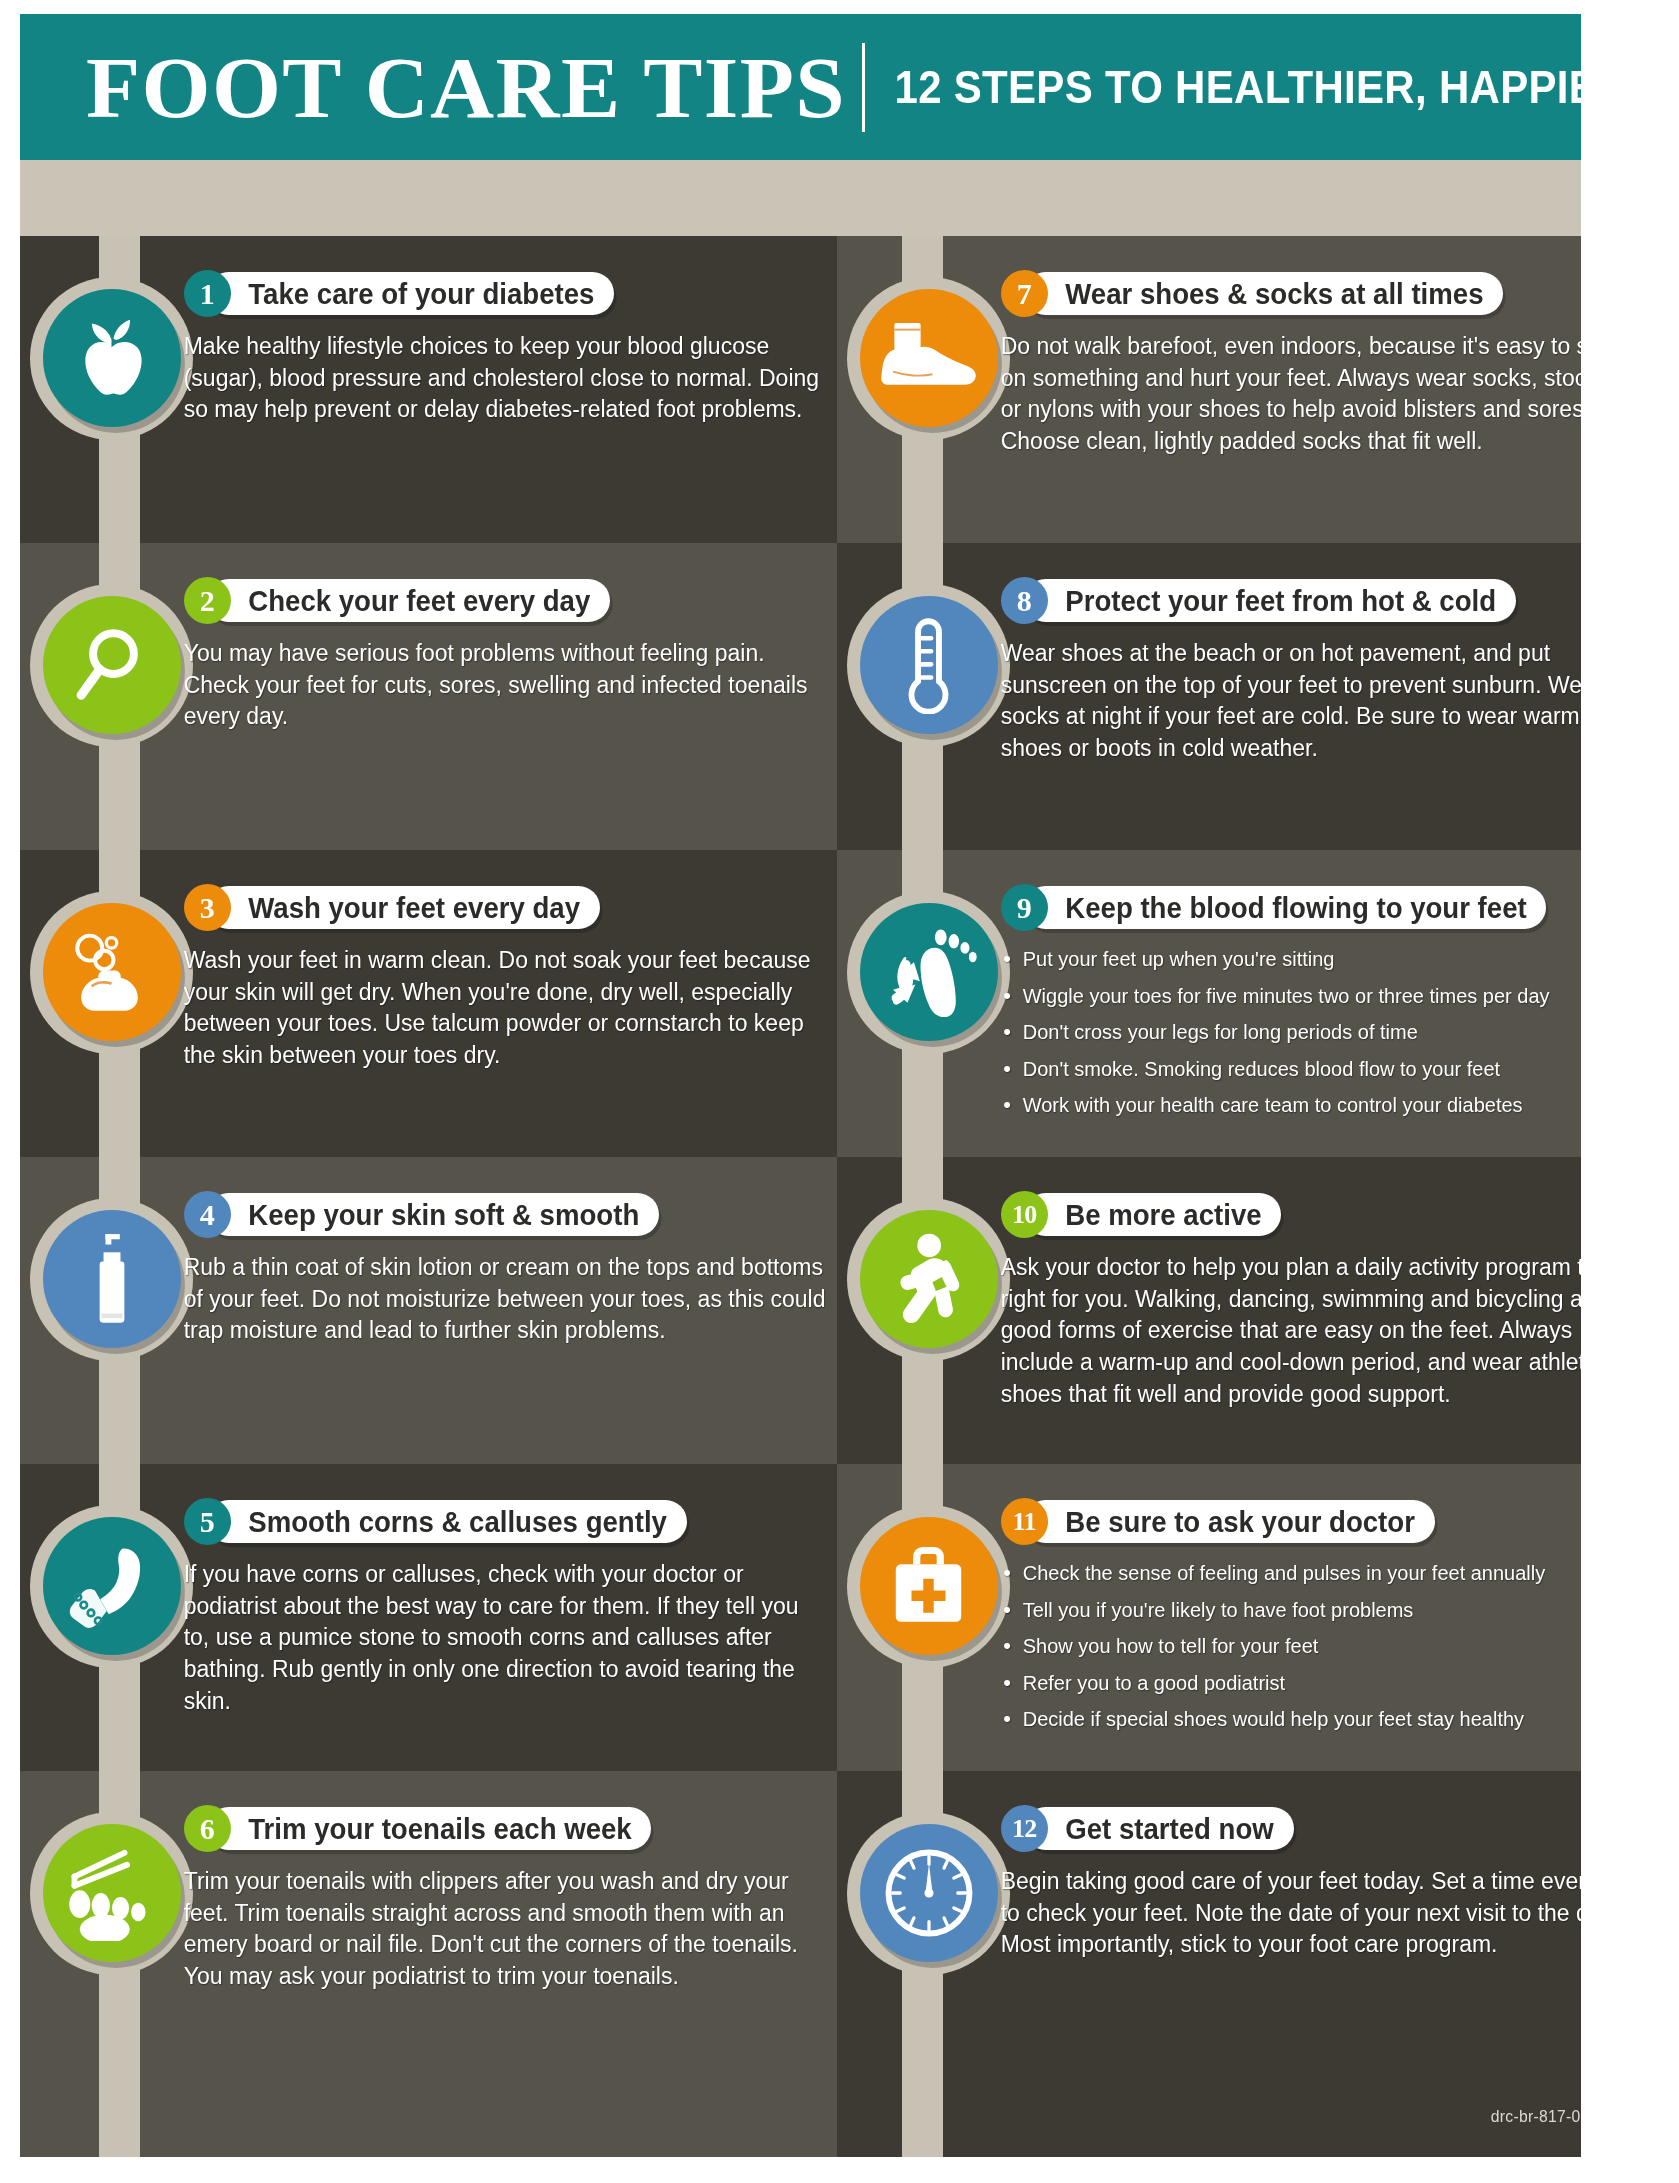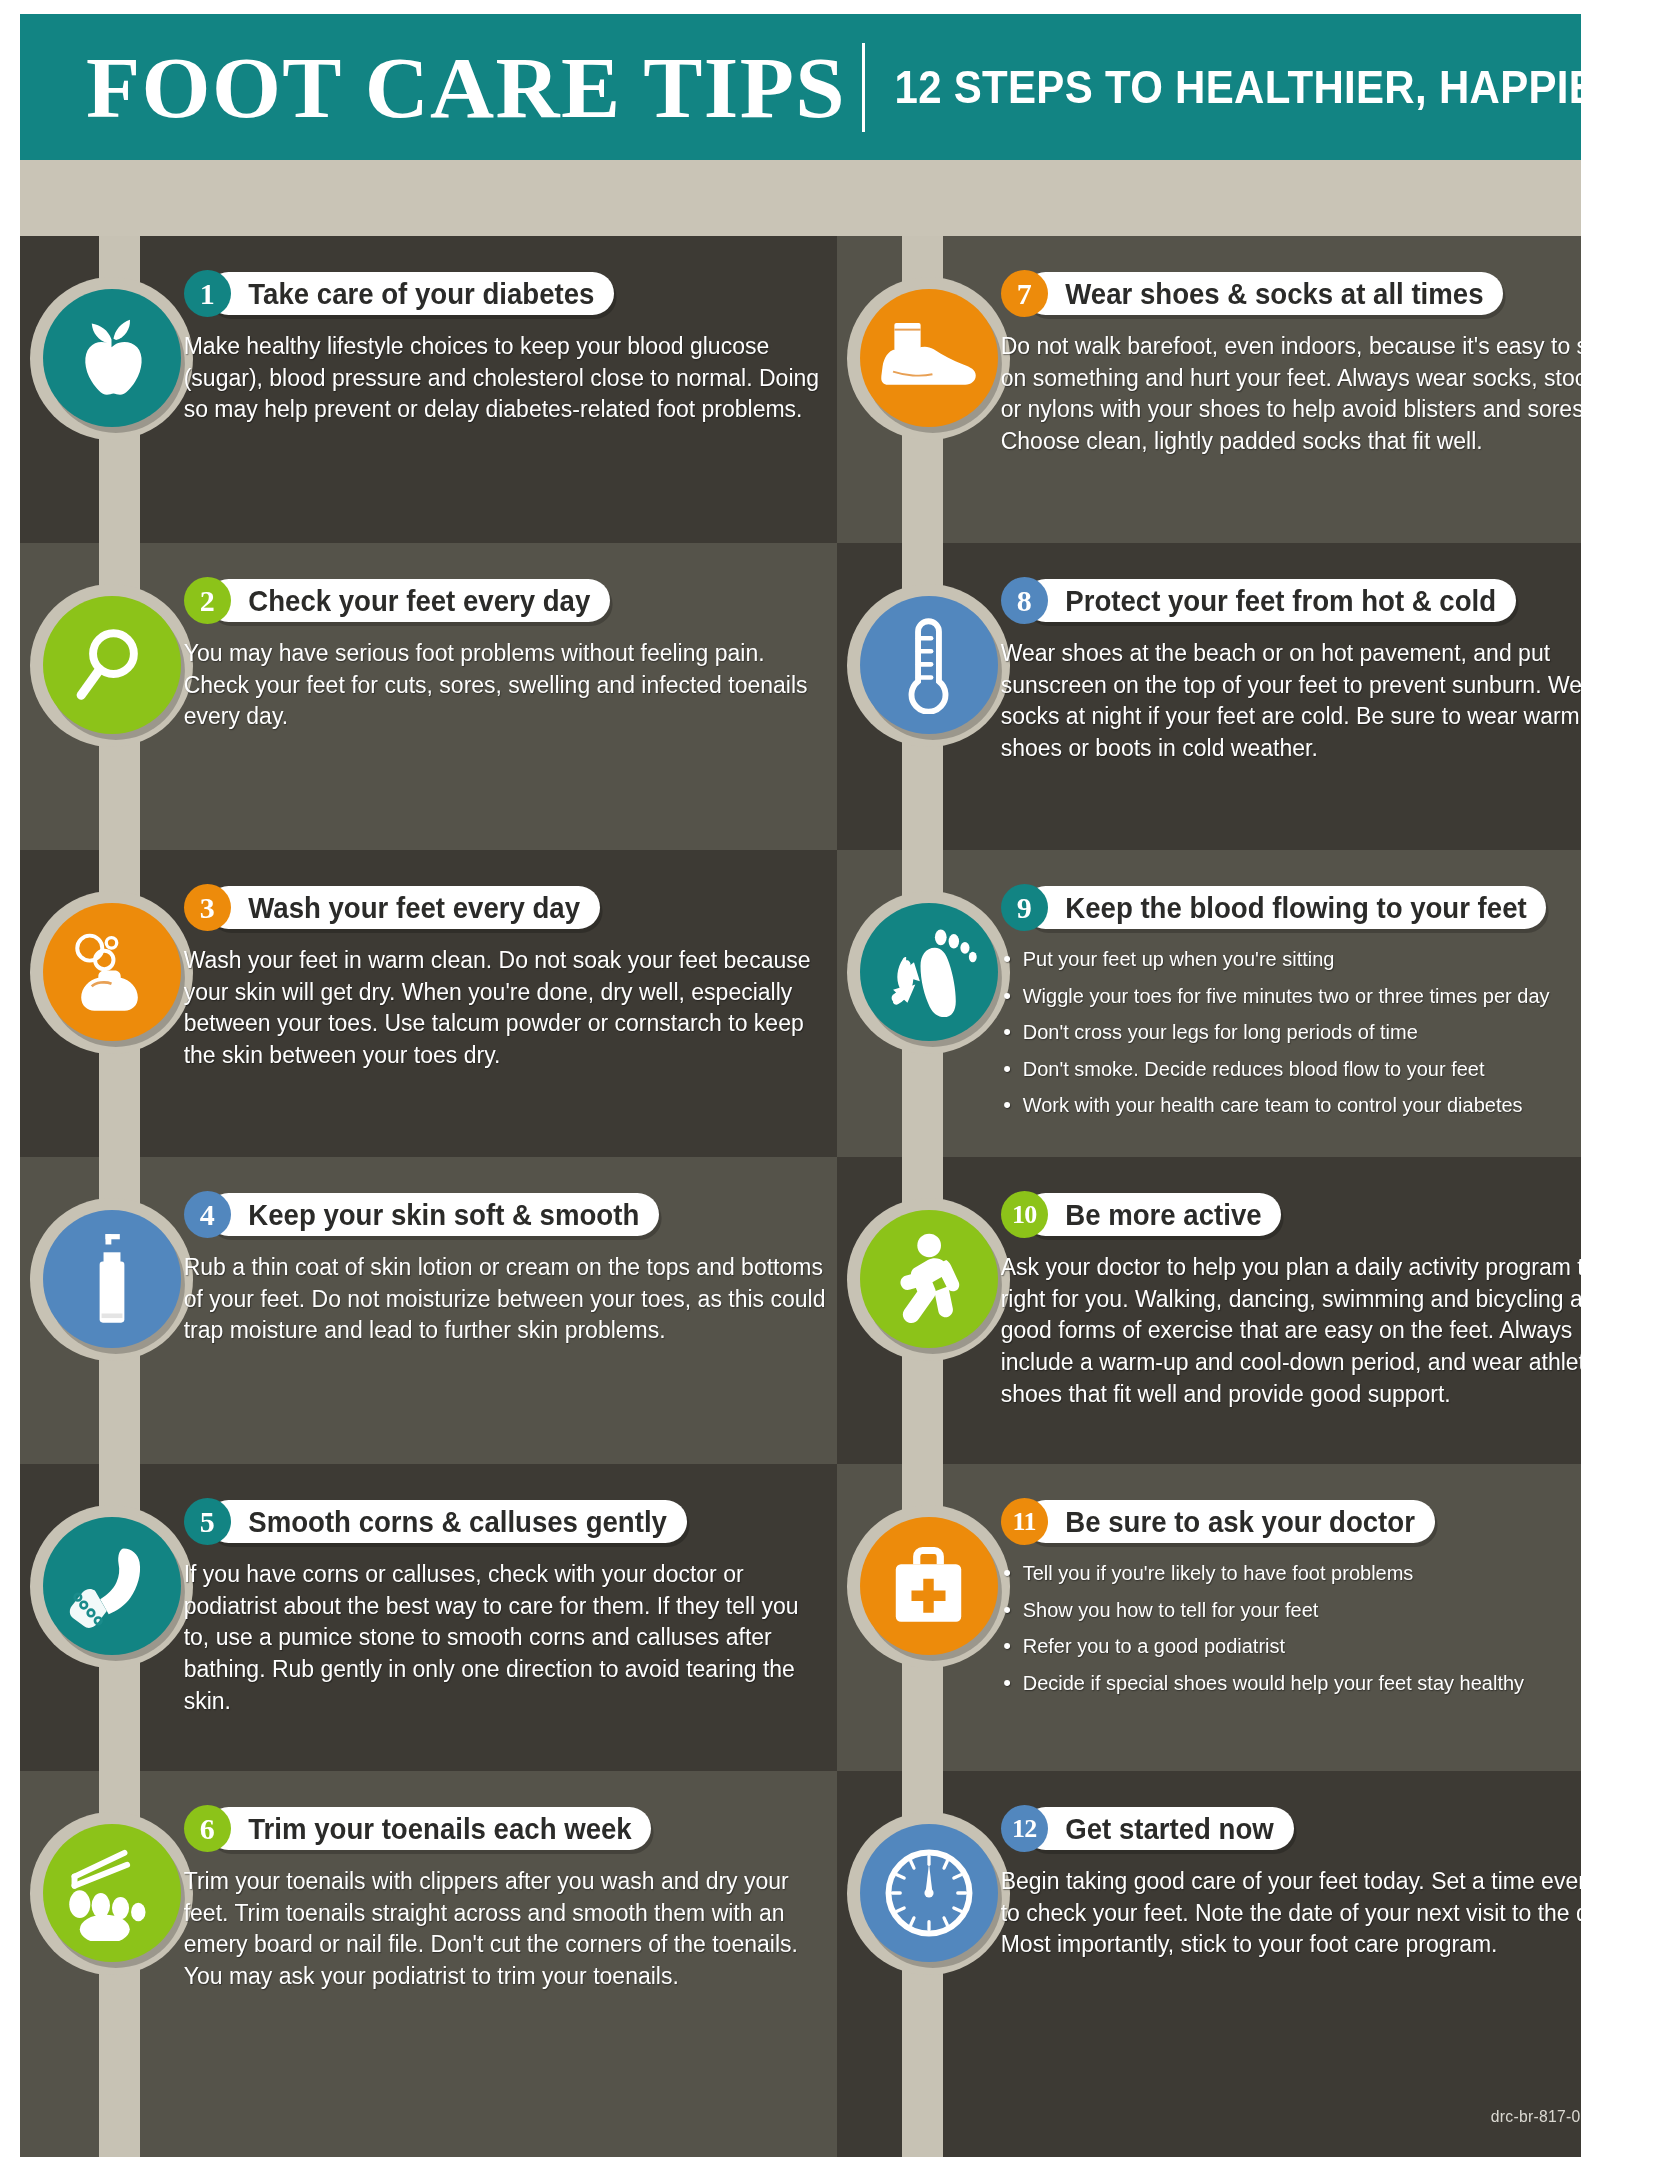--- a/index.html
+++ b/index.html
@@ -472,21 +472,21 @@
             <div class="pill-row">
               <div class="num-badge" style="background: rgb(18, 132, 131);">9</div>
               <div class="pill">
                 <span class="pill-text">Keep the blood flowing to your feet</span>
               </div>
             </div>
             <ul class="tip-list">
               <li>Put your feet up when you're sitting</li>
               <li>Wiggle your toes for five minutes two or three times per day</li>
               <li>Don't cross your legs for long periods of time</li>
-              <li>Don't smoke. Decide reduces blood flow to your feet</li>
+              <li>Don't smoke. Smoking reduces blood flow to your feet</li>
               <li>Work with your health care team to control your diabetes</li>
             </ul>
           </div>
         </div>
         <div class="tip" style="left: 817px; top: 921px; height: 307px; border-radius: 7px;">
           <div class="circle" style="top: 53px; background: rgb(140, 195, 25);">
             <span>
               <svg width="83" height="96" viewBox="0 0 126 146">
                 <circle cx="64" cy="22" r="18" fill="#fff"></circle>
                 <path fill="#fff" d="M86 46c-6-5-16-6-24-2L42 56c-5 3-7 9-5 14l9 22-20 28c-4 6-2 14 4 18 6 4 14 2 18-4l24-34c2-4 3-8 1-12l-4-10 14-8 8 16c2 5 8 7 13 5 5-2 7-8 5-13l-12-26c-2-4-4-6-7-8z"></path>
@@ -516,20 +516,21 @@
             </span>
           </div>
           <div class="tip-body" style="top: 37px;">
             <div class="pill-row">
               <div class="num-badge wide" style="background: rgb(237, 139, 11);">11</div>
               <div class="pill">
                 <span class="pill-text">Be sure to ask your doctor</span>
               </div>
             </div>
             <ul class="tip-list">
+              <li>Check the sense of feeling and pulses in your feet annually</li>
               <li>Tell you if you're likely to have foot problems</li>
               <li>Show you how to tell for your feet</li>
               <li>Refer you to a good podiatrist</li>
               <li>Decide if special shoes would help your feet stay healthy</li>
             </ul>
           </div>
         </div>
         <div class="tip" style="left: 817px; top: 1535px; height: 386px;">
           <div class="circle" style="top: 53px; background: rgb(82, 135, 190);">
             <span>

